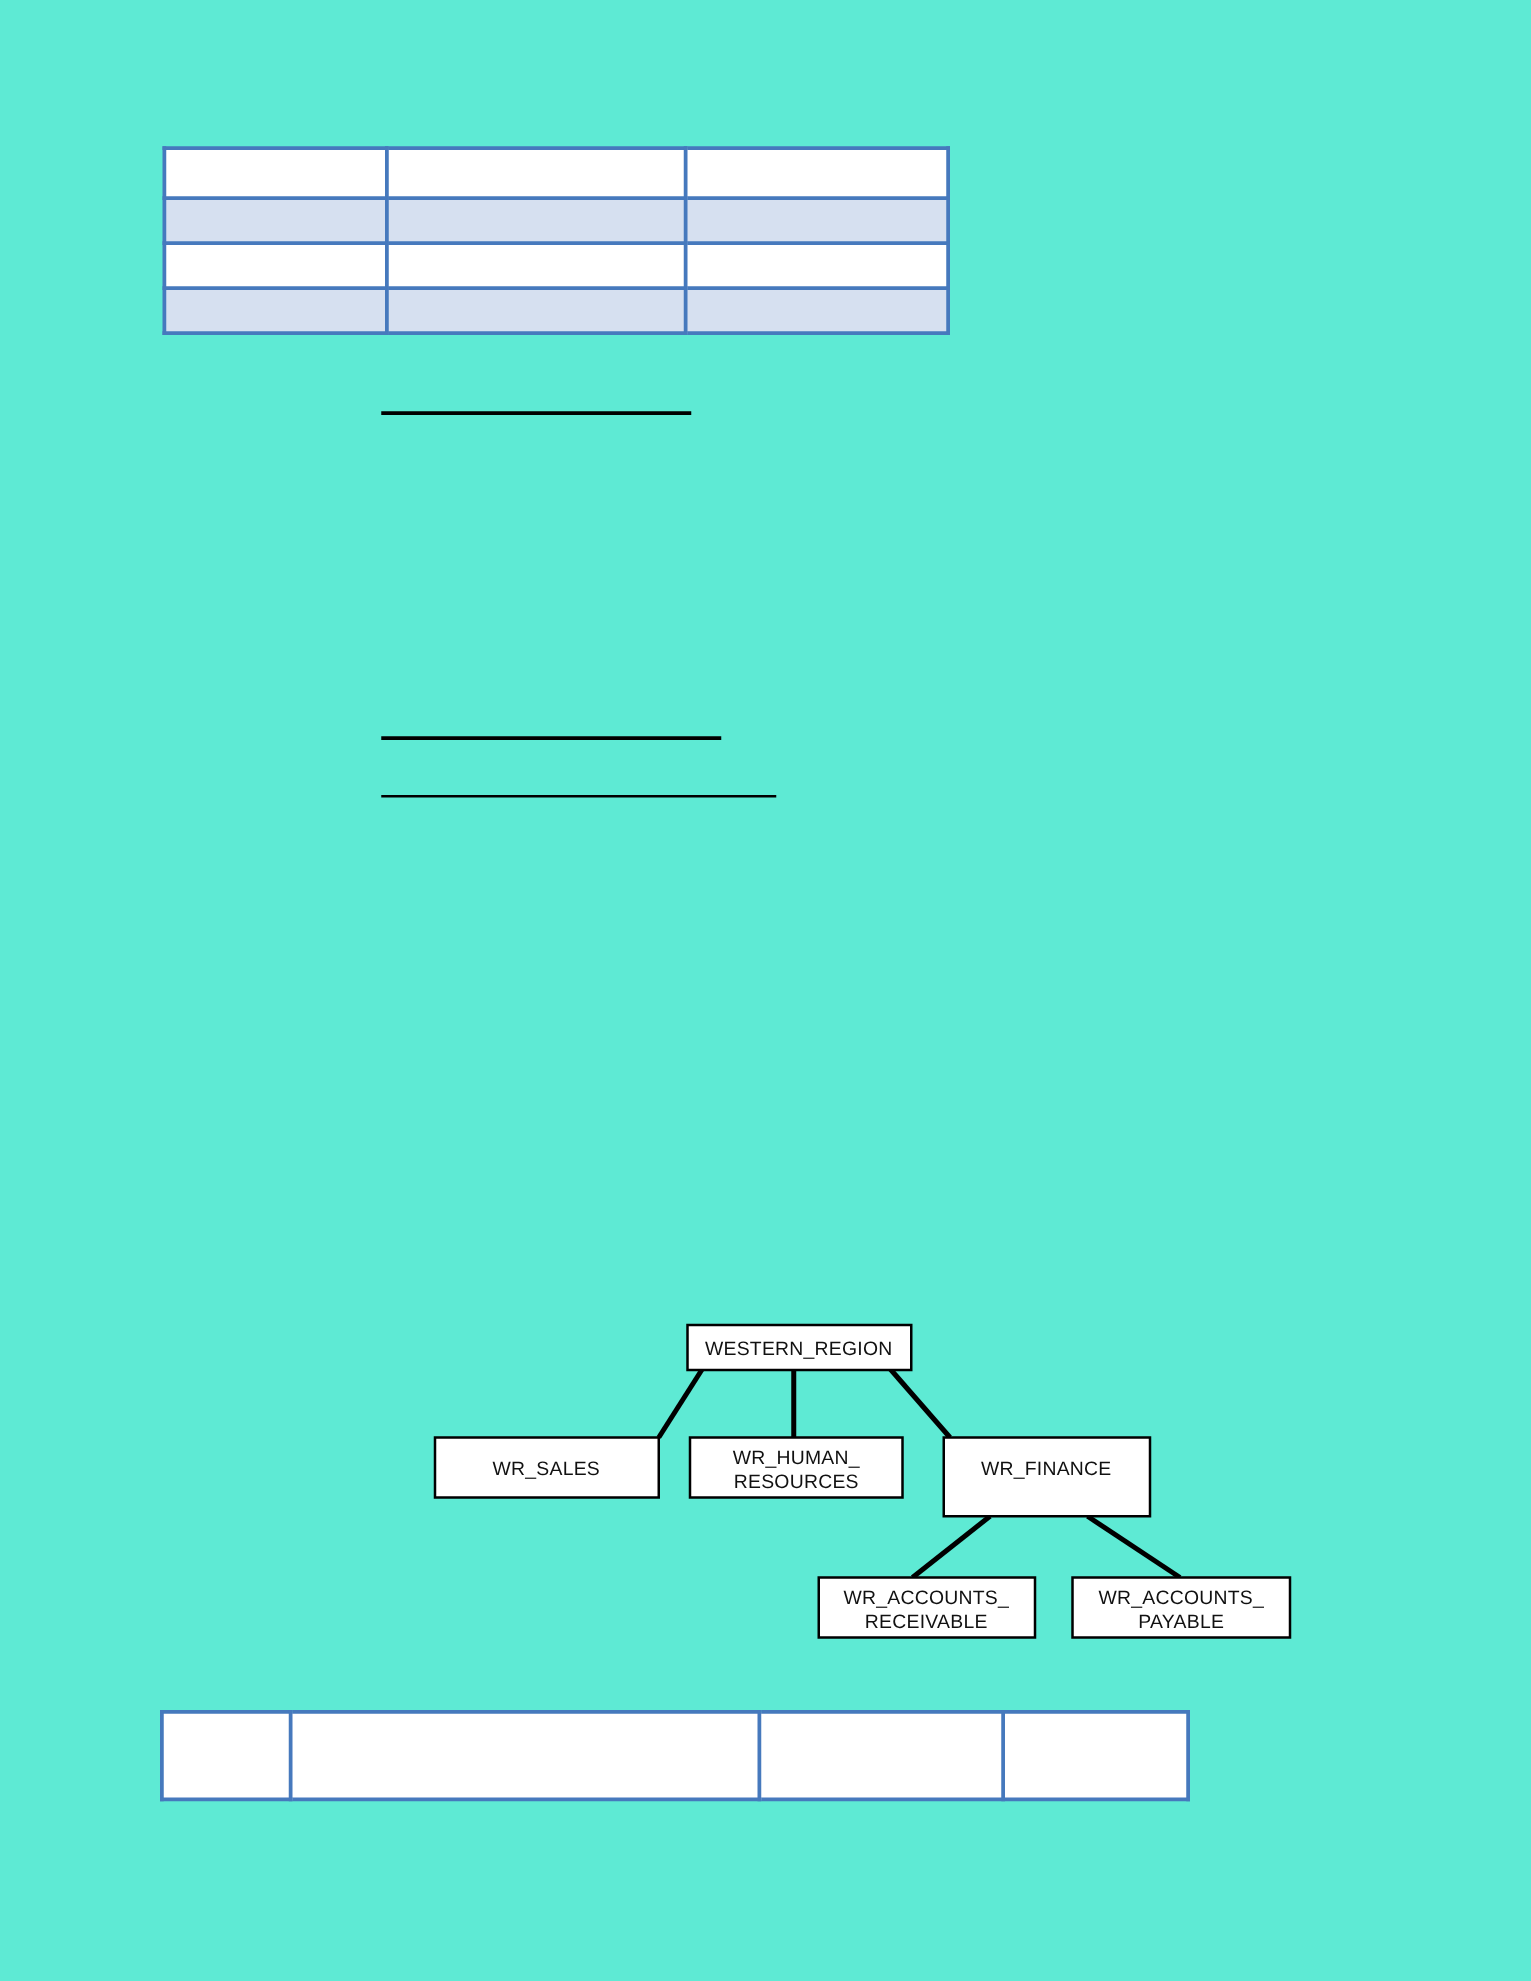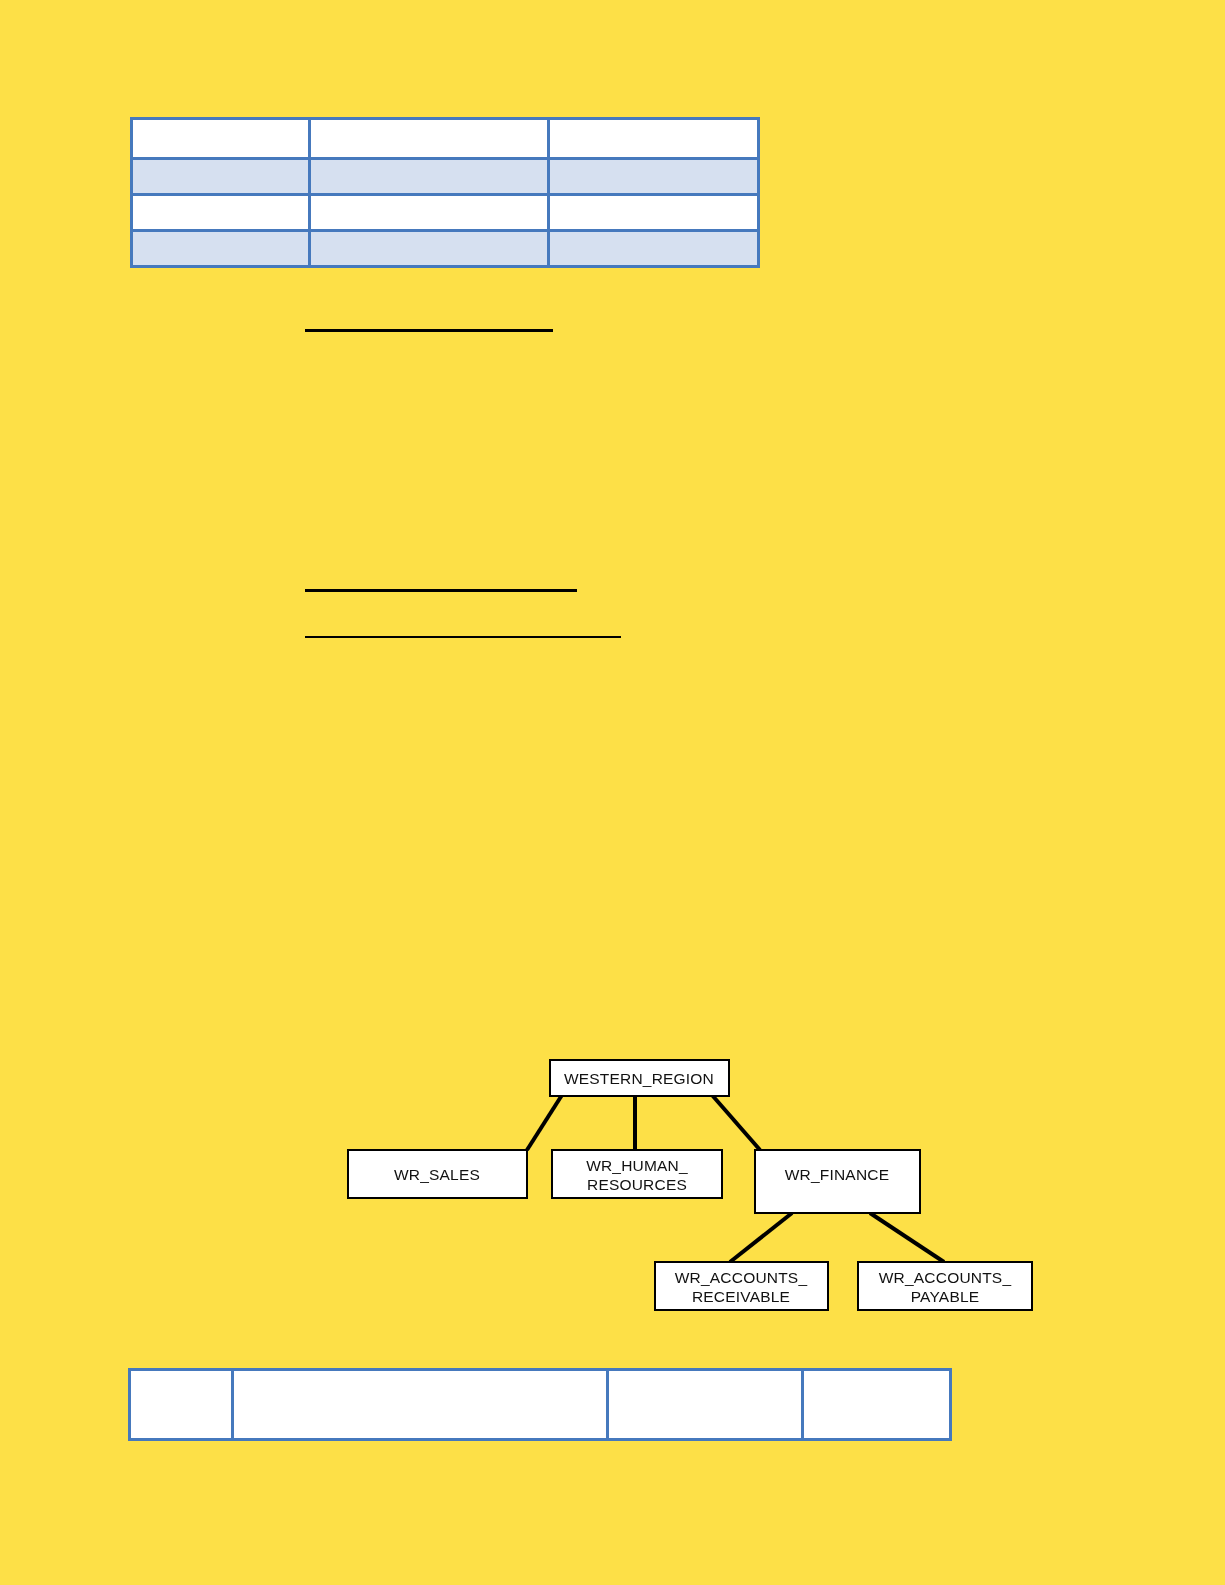--- a/index.html
+++ b/index.html
@@ -8,21 +8,21 @@
     background: #ffffff;
   }
   body {
     font-family: "Liberation Sans", sans-serif;
     color: #000000;
   }
   #page {
     position: relative;
     width: 1225px;
     height: 1585px;
-    background: #fde047;
+    background: #5eead4;
     overflow: hidden;
   }
 
   
   .doc-table {
     position: absolute;
     border-collapse: collapse;
     table-layout: fixed;
   }
   .doc-table td {

